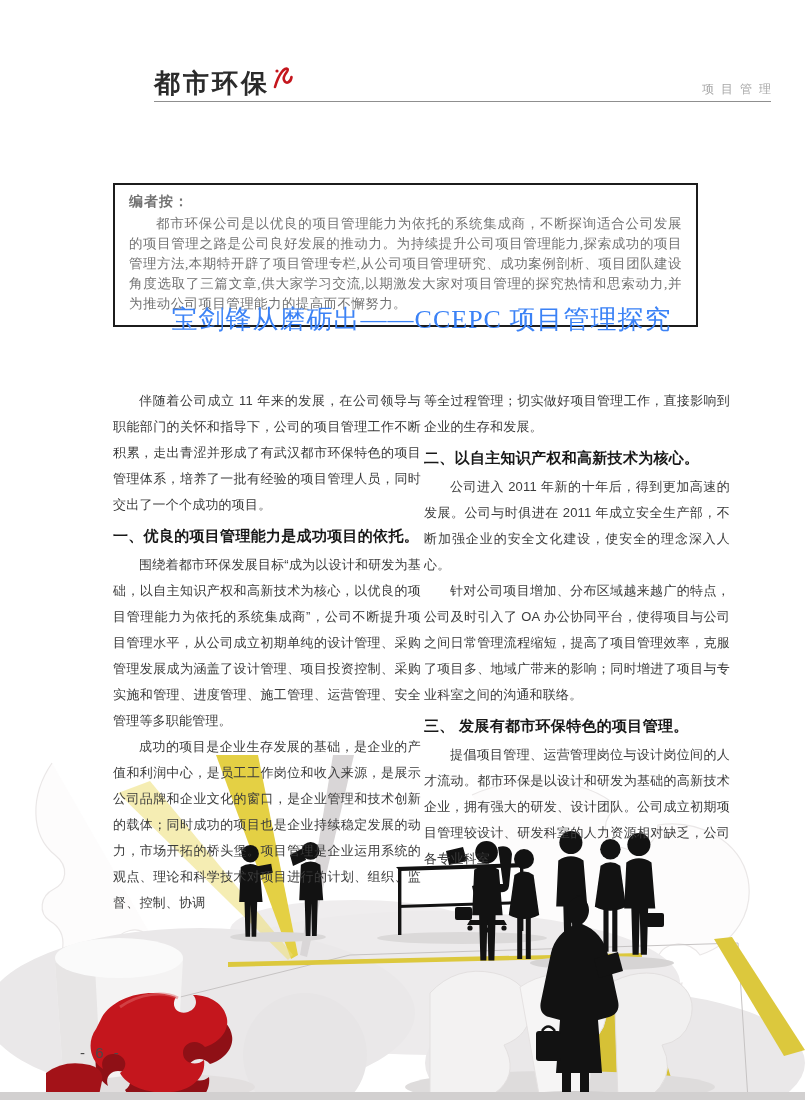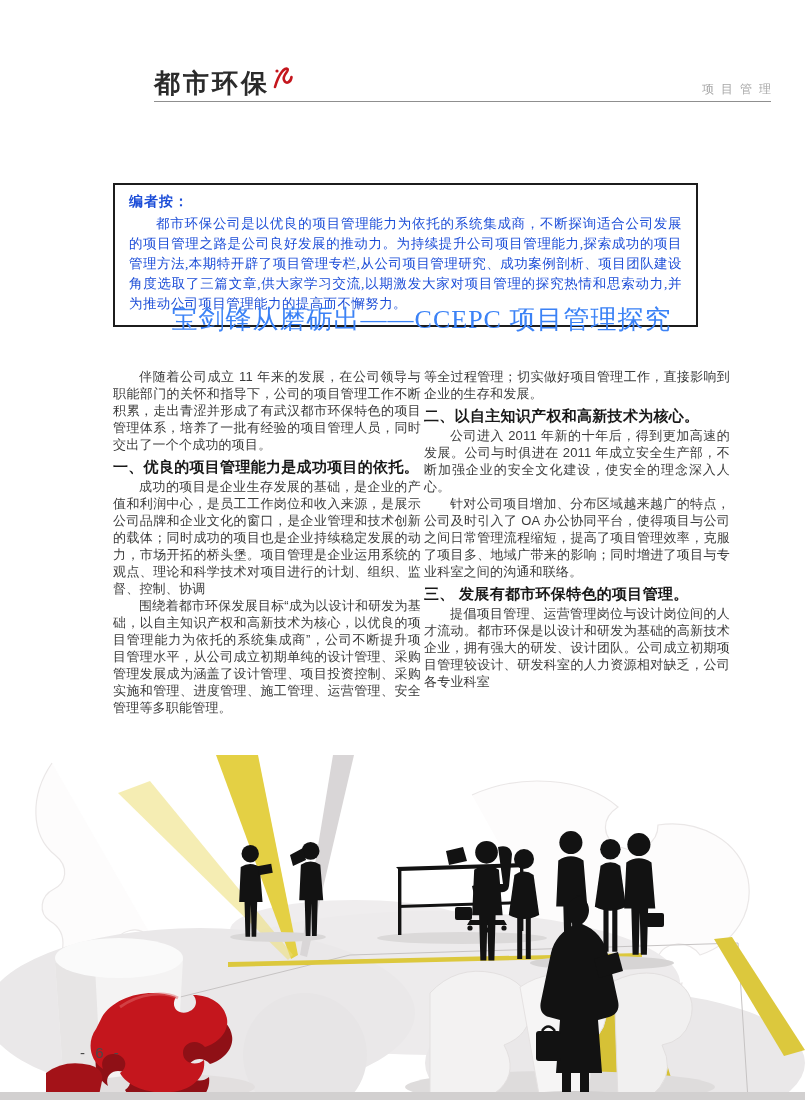--- a/index.html
+++ b/index.html
@@ -20,35 +20,35 @@
     font-family:"Liberation Sans",sans-serif;line-height:1;
   }
   .brand-mark{margin-left:2px;margin-bottom:2px;}
   .section-label{
     font-size:12px;color:#a8a8a8;letter-spacing:7px;margin-right:-7px;line-height:1.1;
   }
   
   .editor-box{
     position:absolute;left:113px;top:183px;width:585px;box-sizing:border-box;
     border:2px solid #1c1c1c;padding:8px 14px 11px 14px;
-    font-family:"Liberation Serif",serif;color:#1d4ed8;background:#fff;
+    font-family:"Liberation Serif",serif;color:#737373;background:#fff;
   }
   .editor-label{font-weight:bold;font-size:14px;margin-bottom:3px;letter-spacing:1px;}
   .editor-body{
     font-size:13.5px;line-height:20px;text-align:justify;text-indent:2em;letter-spacing:0.4px;
   }
   
   .article-title{
     position:absolute;left:113px;top:302px;width:617px;text-align:center;
     font-family:"Liberation Serif",serif;font-weight:normal;font-size:26px;color:#3b82f6;
     letter-spacing:1px;
   }
   
   .col{
-    position:absolute;top:368px;font-size:13px;line-height:17px;color:#3b3b3b;
+    position:absolute;top:388px;font-size:13px;line-height:26px;color:#3b3b3b;
     text-align:justify;letter-spacing:0.2px;z-index:2;
   }
   .col-left{left:113px;width:308px;}
   .col-right{left:424px;width:306px;}
   .col p{margin:0;text-indent:2em;}
   .col p.no-indent{text-indent:0;}
   .col h3{
     margin:5px 0 3px 0;font-size:15px;font-weight:bold;color:#181818;
     letter-spacing:0.3px;text-indent:0;font-family:"Liberation Sans",sans-serif;
   }
@@ -80,22 +80,22 @@
   <div class="editor-box">
     <div class="editor-label">编者按：</div>
     <div class="editor-body">都市环保公司是以优良的项目管理能力为依托的系统集成商，不断探询适合公司发展的项目管理之路是公司良好发展的推动力。为持续提升公司项目管理能力,探索成功的项目管理方法,本期特开辟了项目管理专栏,从公司项目管理研究、成功案例剖析、项目团队建设角度选取了三篇文章,供大家学习交流,以期激发大家对项目管理的探究热情和思索动力,并为推动公司项目管理能力的提高而不懈努力。</div>
   </div>
 
   <div class="article-title">宝剑锋从磨砺出——CCEPC 项目管理探究</div>
 
   <div class="col col-left">
     <p>伴随着公司成立 11 年来的发展，在公司领导与职能部门的关怀和指导下，公司的项目管理工作不断积累，走出青涩并形成了有武汉都市环保特色的项目管理体系，培养了一批有经验的项目管理人员，同时交出了一个个成功的项目。</p>
     <h3>一、优良的项目管理能力是成功项目的依托。</h3>
+    <p>围绕着都市环保发展目标“成为以设计和研发为基础，以自主知识产权和高新技术为核心，以优良的项目管理能力为依托的系统集成商”，公司不断提升项目管理水平，从公司成立初期单纯的设计管理、采购管理发展成为涵盖了设计管理、项目投资控制、采购实施和管理、进度管理、施工管理、运营管理、安全管理等多职能管理。</p>
     <p>成功的项目是企业生存发展的基础，是企业的产值和利润中心，是员工工作岗位和收入来源，是展示公司品牌和企业文化的窗口，是企业管理和技术创新的载体；同时成功的项目也是企业持续稳定发展的动力，市场开拓的桥头堡。项目管理是企业运用系统的观点、理论和科学技术对项目进行的计划、组织、监督、控制、协调</p>
-    <p>围绕着都市环保发展目标“成为以设计和研发为基础，以自主知识产权和高新技术为核心，以优良的项目管理能力为依托的系统集成商”，公司不断提升项目管理水平，从公司成立初期单纯的设计管理、采购管理发展成为涵盖了设计管理、项目投资控制、采购实施和管理、进度管理、施工管理、运营管理、安全管理等多职能管理。</p>
   </div>
 
   <div class="col col-right">
     <p class="no-indent">等全过程管理；切实做好项目管理工作，直接影响到企业的生存和发展。</p>
     <h3>二、以自主知识产权和高新技术为核心。</h3>
     <p>公司进入 2011 年新的十年后，得到更加高速的发展。公司与时俱进在 2011 年成立安全生产部，不断加强企业的安全文化建设，使安全的理念深入人心。</p>
     <p>针对公司项目增加、分布区域越来越广的特点，公司及时引入了 OA 办公协同平台，使得项目与公司之间日常管理流程缩短，提高了项目管理效率，克服了项目多、地域广带来的影响；同时增进了项目与专业科室之间的沟通和联络。</p>
     <h3>三、 发展有都市环保特色的项目管理。</h3>
     <p>提倡项目管理、运营管理岗位与设计岗位间的人才流动。都市环保是以设计和研发为基础的高新技术企业，拥有强大的研发、设计团队。公司成立初期项目管理较设计、研发科室的人力资源相对缺乏，公司各专业科室</p>
   </div>

